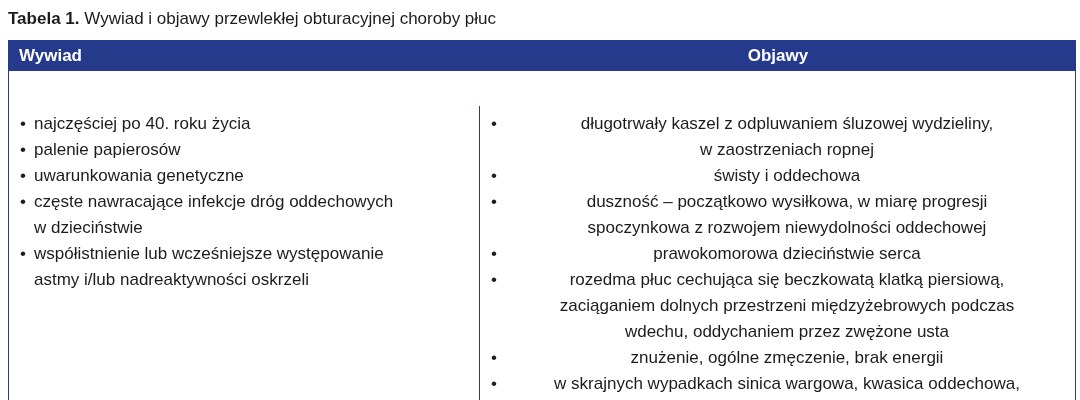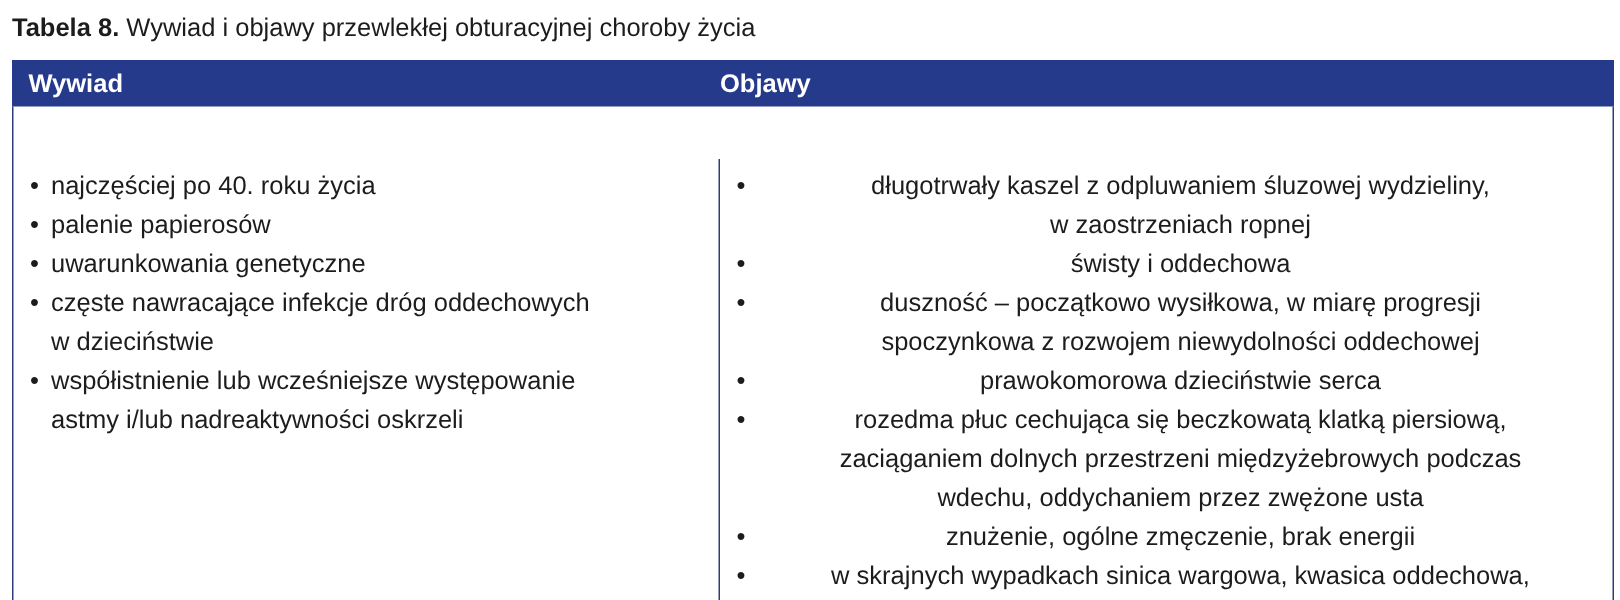--- a/index.html
+++ b/index.html
@@ -38,21 +38,21 @@
     align-items:center;
     font-size:17px;
     font-weight:bold;
   }
   .th.left{
     width:472px;
     padding-left:11px;
   }
   .th.right{
     flex:1;
-    text-align:left;
+    text-align:center;
   }
   .tbody{
     display:flex;
     border-left:1px solid var(--border);
     border-right:1px solid var(--border);
     min-height:316px;
   }
   .td{
     padding:5px 6px 4px 0;
     margin-top:35px;
@@ -80,22 +80,22 @@
     top:0;
     color:var(--text);
   }
 </style>
 </head>
 <body>
 
 <div class="page">
 
   <div class="caption">
-    <span class="bold">Tabela 8.</span>
-    <span>Wywiad i objawy przewlekłej obturacyjnej choroby życia</span>
+    <span class="bold">Tabela 1.</span>
+    <span>Wywiad i objawy przewlekłej obturacyjnej choroby płuc</span>
   </div>
 
   <div class="table">
 
     <div class="thead">
       <div class="th left">Wywiad</div>
       <div class="th right">Objawy</div>
     </div>
 
     <div class="tbody">

